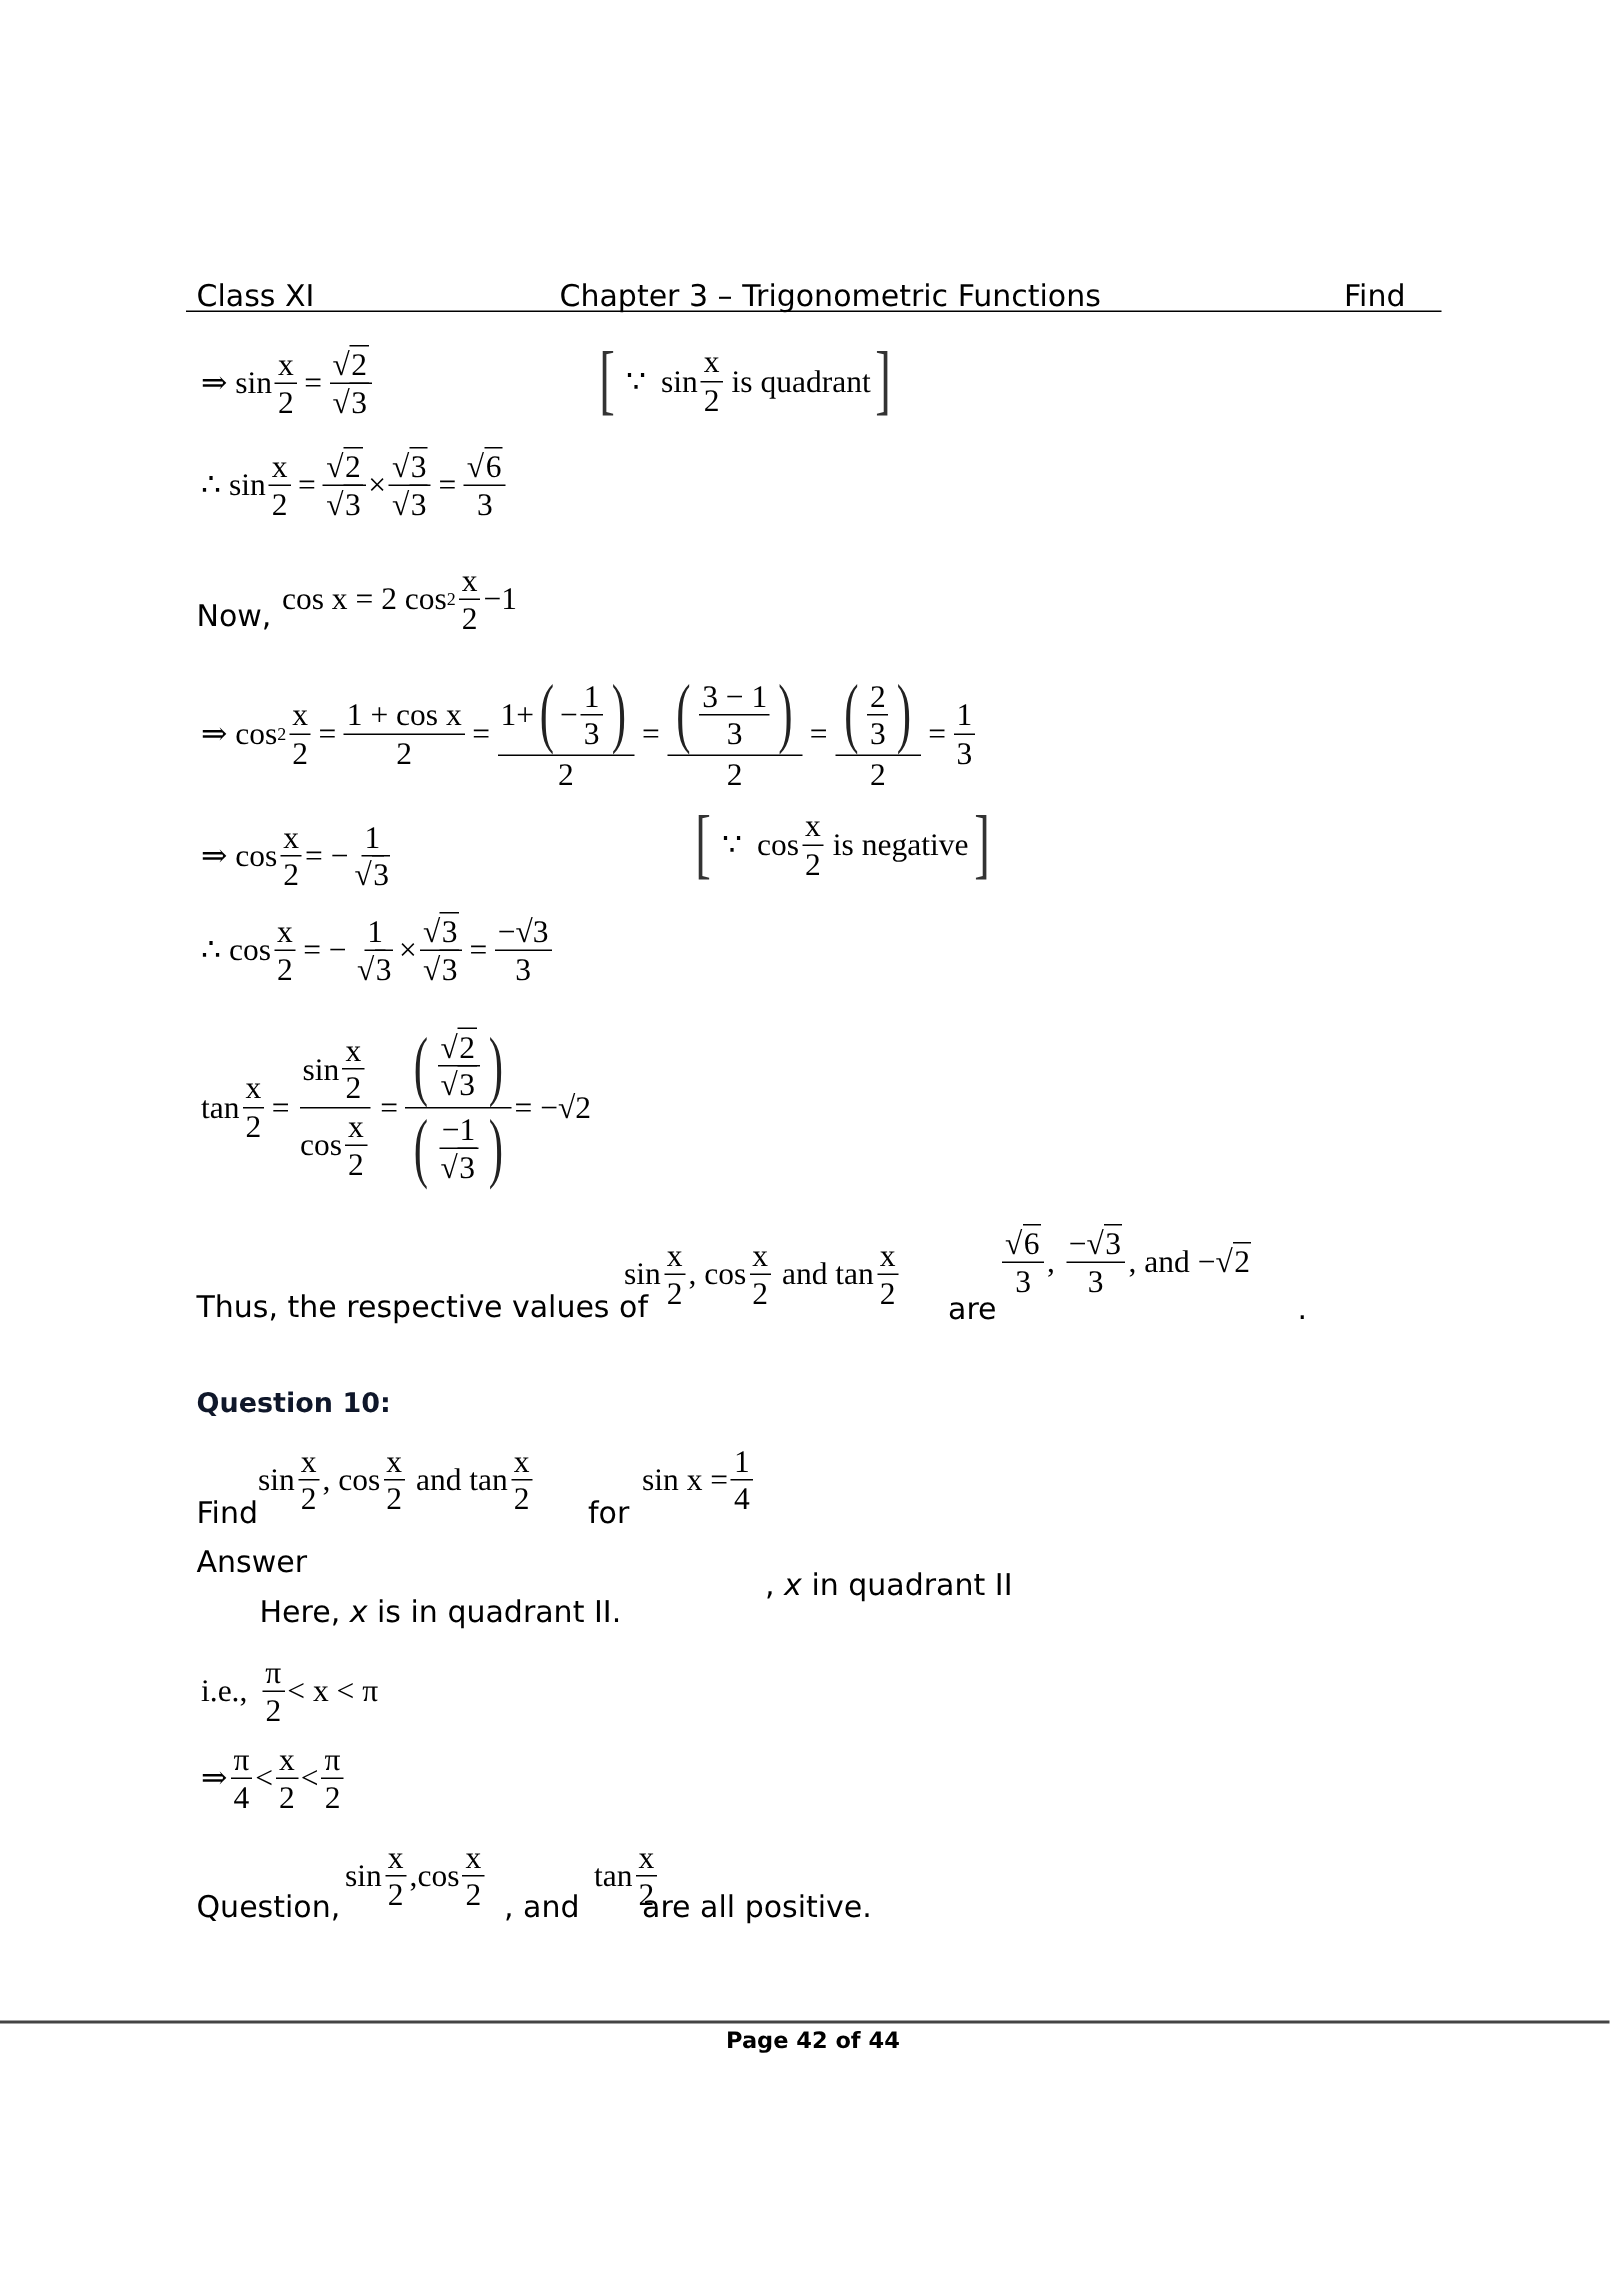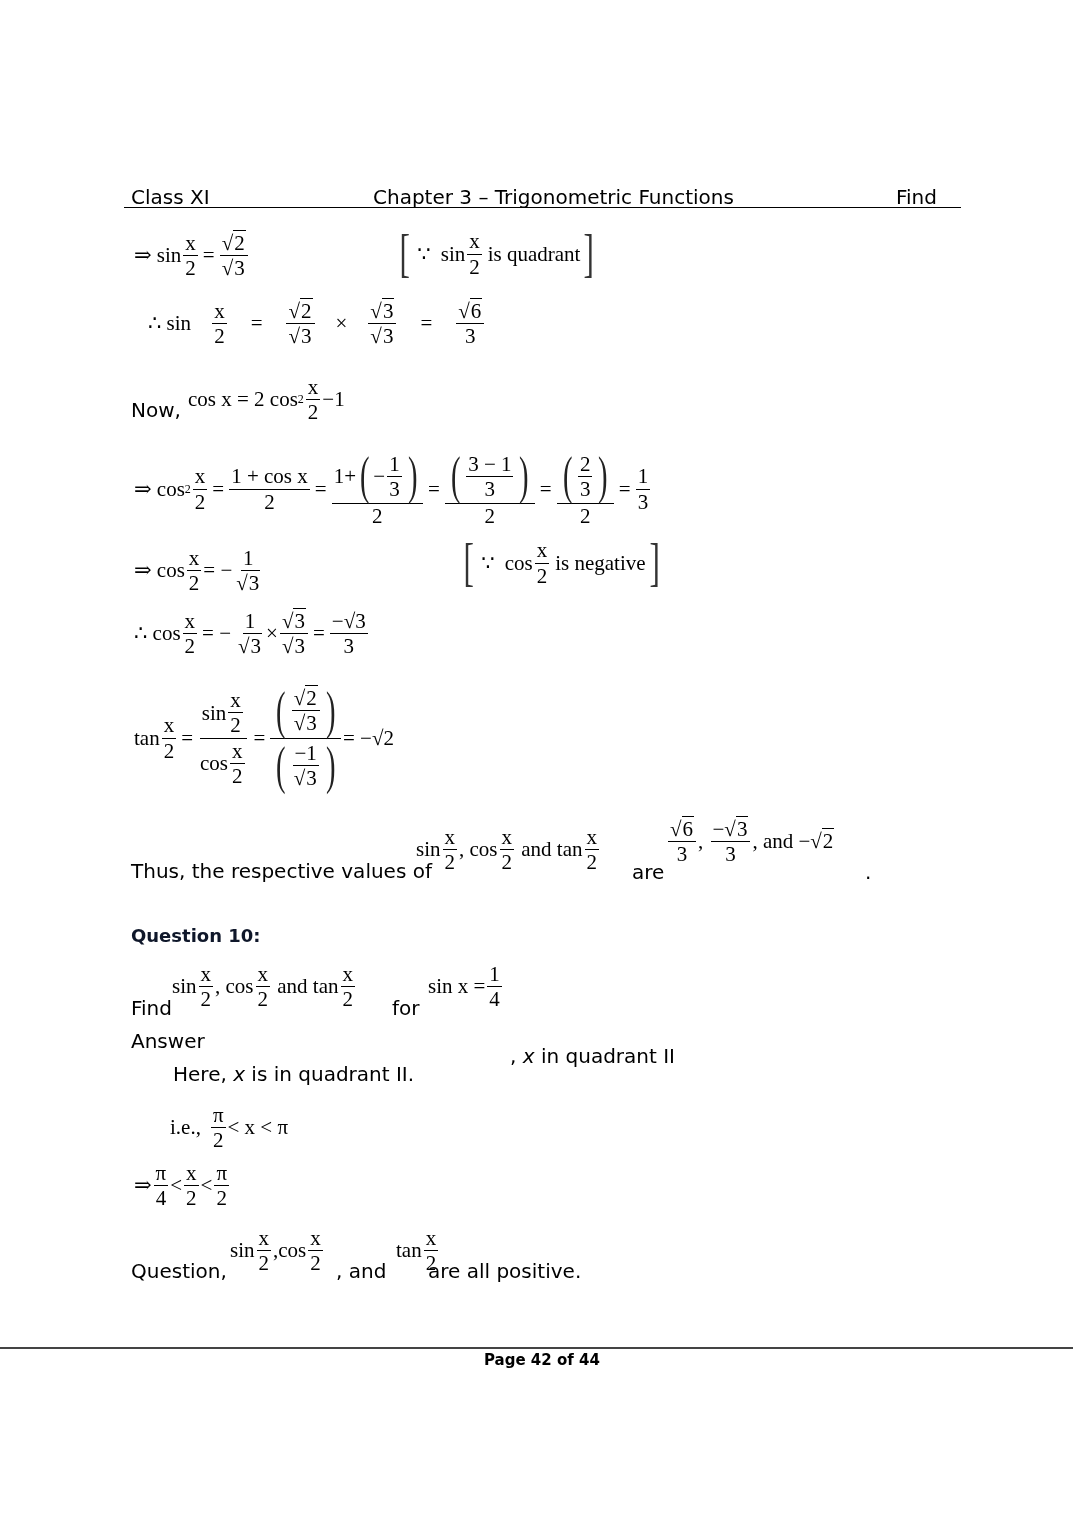--- a/index.html
+++ b/index.html
@@ -47,21 +47,21 @@
   <span style="margin:0 10px 0 4px;">∵</span>
   <span>sin</span>
   <span class="frac">
       <span class="num">x</span>
       <span class="den">2</span>
     </span>
   <span style="margin-left:4px;">is quadrant</span>
   <span class="bracket">]</span>
 </div>
 
-<div class="abs math" style="left:148px;top:300px;gap:19px;">
+<div class="abs math" style="left:134px;top:300px;">
   <span>∴ sin</span>
   <span class="frac">
       <span class="num">x</span>
       <span class="den">2</span>
     </span>
   <span class="op">=</span>
   <span class="frac">
       <span class="num">√<span class="sq"><span class="rad">2</span></span></span>
       <span class="den">√<span class="sq"><span class="rad">3</span></span></span>
     </span>
@@ -295,21 +295,21 @@
 </div>
 <div class="abs sans" style="left:510px;top:1044px;">
   <span>, </span><i class="v">x</i><span> in quadrant II</span>
 </div>
 <div class="abs sans" style="left:131px;top:1029px;">Answer</div>
 <div class="abs sans" style="left:131px;top:1062px;margin-left:42px;">
   <span>Here, </span><i class="v">x</i><span> is in quadrant II.</span>
 </div>
 
 <div class="abs math" style="left:134px;top:1104px;">
-  <span style="margin-right:8px;margin-left:36px;">i.e.,</span>
+  <span style="margin-right:8px;">i.e.,</span>
   <span class="frac">
       <span class="num">π</span>
       <span class="den">2</span>
     </span>
   <span>&lt; x &lt; π</span>
 </div>
 <div class="abs math" style="left:134px;top:1162px;">
   <span>⇒</span>
   <span class="frac">
       <span class="num">π</span>

